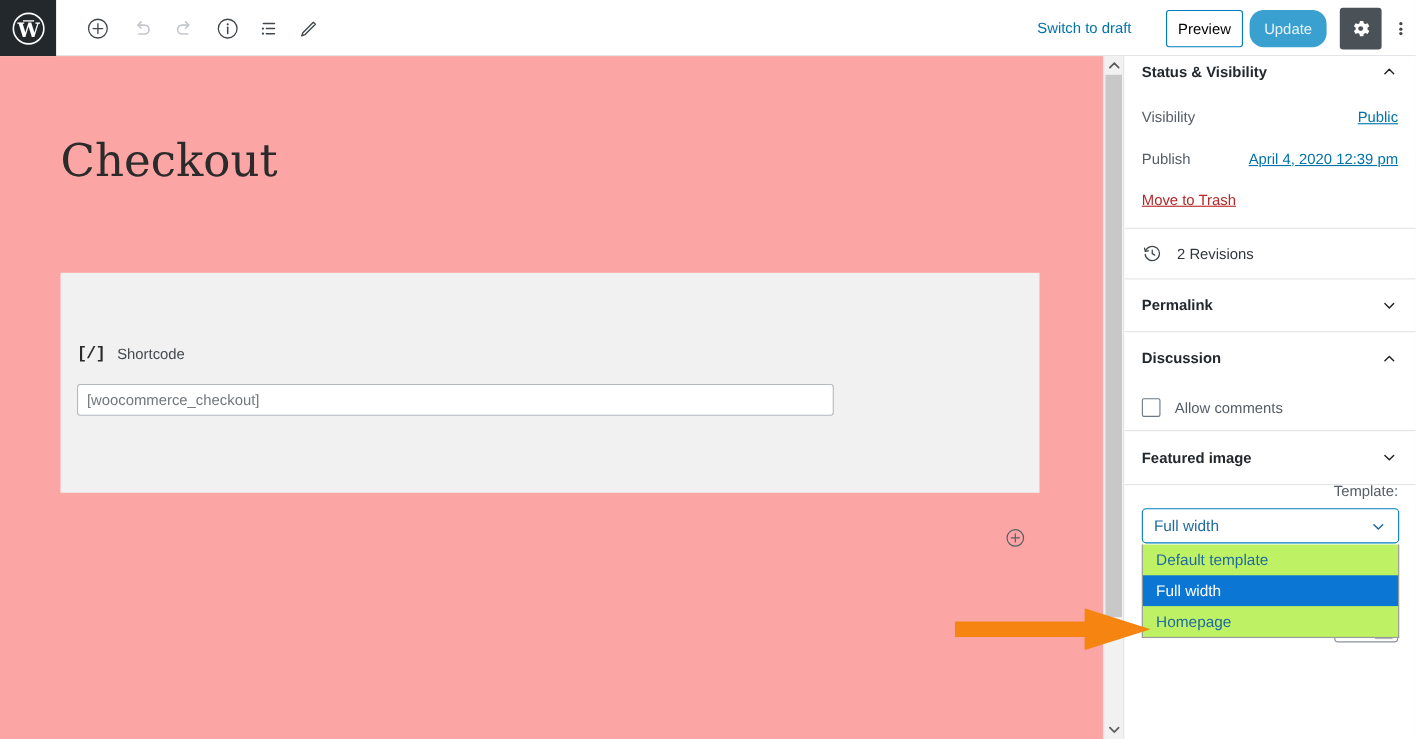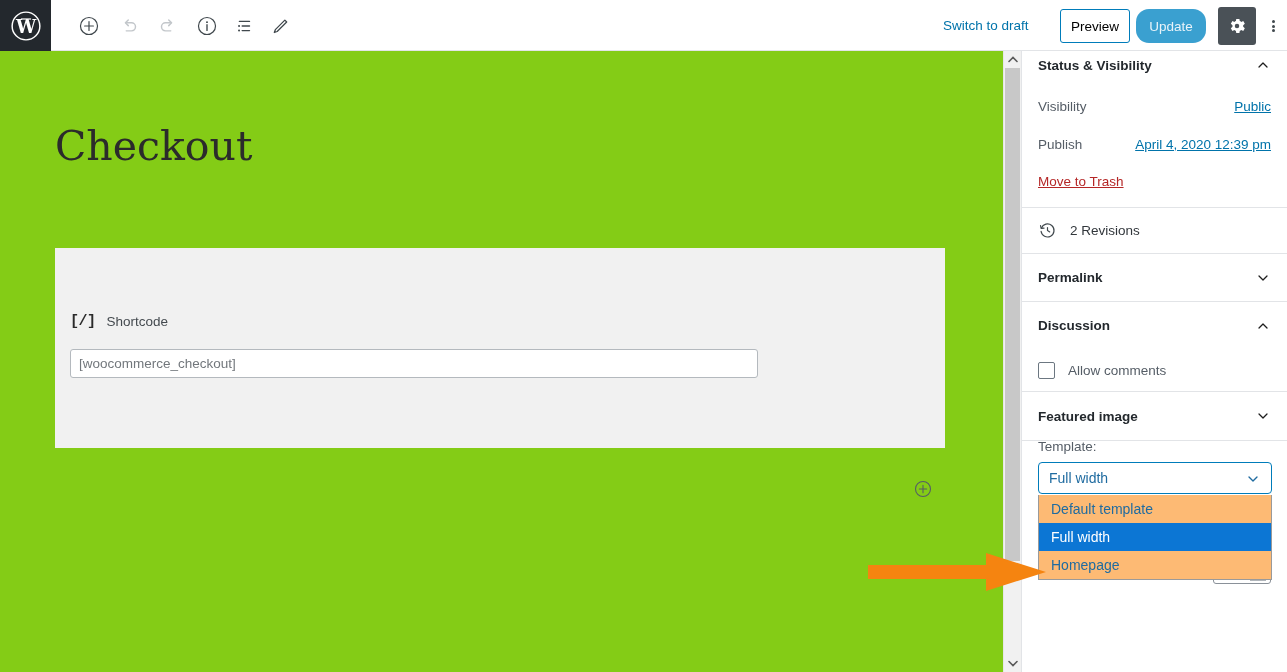--- a/index.html
+++ b/index.html
@@ -81,21 +81,21 @@
     width: 22px; height: 34px;
     display: flex; align-items: center; justify-content: center;
     cursor: pointer;
   }
   .kdot { width: 3px; height: 3px; border-radius: 50%; background: #40484d; margin: 1.5px 0; }
 
   
   #canvas {
     position: absolute; top: 51px; left: 0;
     width: 1003px; height: 621px;
-    background: #84cc16;
+    background: #fca5a5;
     overflow: hidden;
   }
   #post-title {
     position: absolute; left: 55px; top: 75px;
     font-family: "DejaVu Serif", "Liberation Serif", serif;
     font-weight: 300;
     font-size: 41px;
     color: #2b2b2b;
     letter-spacing: 0px;
     line-height: 1;
@@ -174,21 +174,21 @@
   
   #sidebar {
     position: absolute; left: 1021px; top: 51px;
     width: 266px; height: 621px;
     background: #ffffff;
     border-left: 1px solid #e2e4e7;
     overflow: hidden;
     font-size: 13.5px;
     color: #32373c;
   }
-  .panel { border-bottom: 1px solid #e2e4e7; position: relative; }
+  .panel { border-bottom: 1px solid #e2e4e7; position: relative; text-align: right; }
   .panel-head {
     display: flex; align-items: center; justify-content: space-between;
     padding: 0 16px;
     height: 44px;
     cursor: pointer;
   }
   .panel-title { font-weight: bold; font-size: 13.5px; color: #23282d; }
   .chev { width: 16px; height: 16px; display: block; }
 
   .row {
@@ -255,21 +255,21 @@
     padding: 0 10px;
     display: flex; align-items: center;
     cursor: pointer;
   }
   #select-chev { position: absolute; right: 10px; top: 9px; pointer-events: none; }
 
   #options-list {
     position: absolute;
     left: 0; top: 33px;
     width: 234px;
-    background: #fdba74;
+    background: #bef264;
     border: 1px solid #9a9a9a;
     border-top: none;
     z-index: 25;
   }
   .option {
     height: 28px;
     display: flex; align-items: center;
     padding: 0 12px;
     font-size: 14px;
     color: #1f6ba0;

